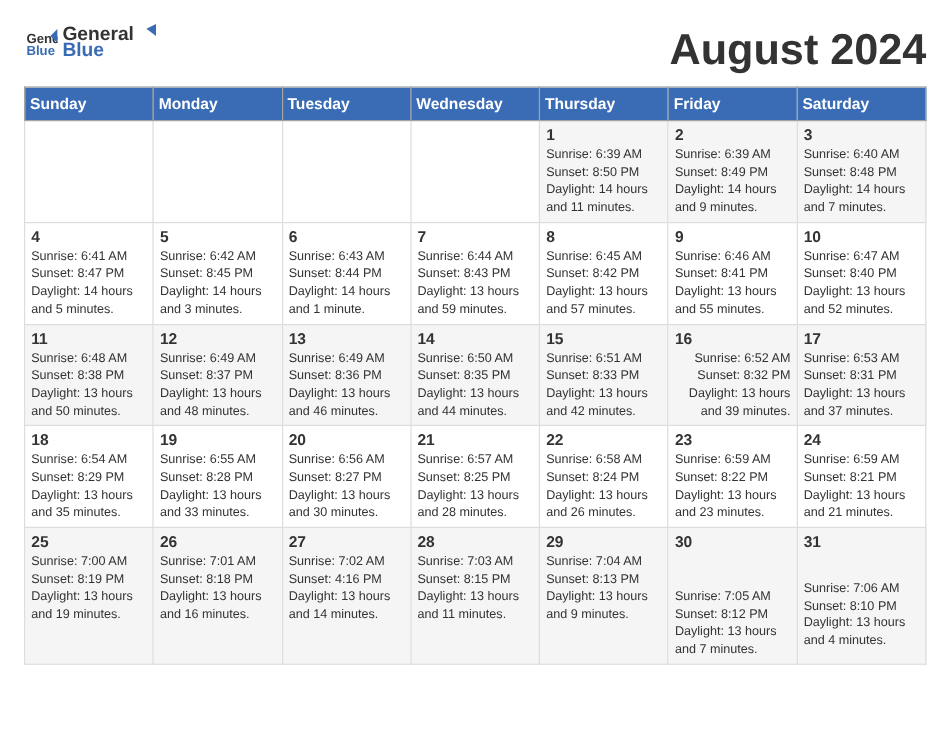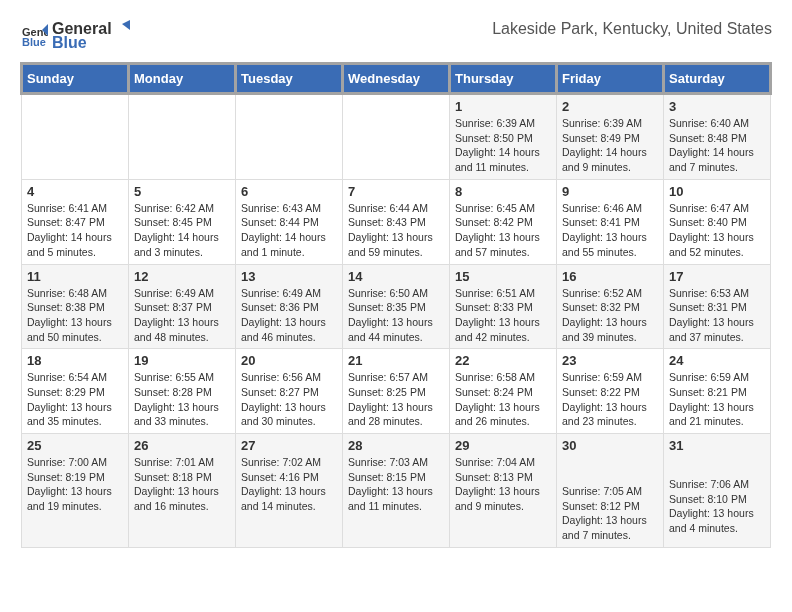--- a/index.html
+++ b/index.html
@@ -44,21 +44,21 @@
     }
     thead tr {
       background-color: #3a6cb5;
       color: #fff;
     }
     thead th {
       padding: 6px 4px;
       text-align: left;
       font-size: 13px;
       font-weight: bold;
-      border: 3px solid #a3a3a3;
+      border: 1px solid #a3a3a3;
     }
     tbody tr {
       border-bottom: 1px solid #ccc;
     }
     tbody tr:nth-child(odd) {
       background-color: #f5f5f5;
     }
     tbody tr:nth-child(even) {
       background-color: #fff;
     }
@@ -99,21 +99,21 @@
       <div style="display:flex;align-items:center;gap:0;">
         <span style="font-size:16px;font-weight:bold;color:#333;">General</span>
         <svg width="18" height="18" viewBox="0 0 18 18">
           <polygon points="10,4 18,0 18,10" fill="#3a6cb5"></polygon>
         </svg>
       </div>
       <span style="font-size:16px;font-weight:bold;color:#3a6cb5;display:block;margin-top:-4px;">Blue</span>
     </div>
   </div>
   <div class="title-area">
-    <div class="subtitle">Lakeside Park, Kentucky, United States</div>
+    <div class="main-title">August 2024</div>
   </div>
 </div>
 
 <table>
   <thead>
     <tr>
     <th>Sunday</th>
         <th>Monday</th>
         <th>Tuesday</th>
         <th>Wednesday</th>
@@ -217,21 +217,21 @@
 Daylight: 13 hours and 44 minutes.</div>
         </td>
         <td>
           <span class="day-number">15</span>
           <div class="day-info" style="white-space: pre-line;">Sunrise: 6:51 AM
 Sunset: 8:33 PM
 Daylight: 13 hours and 42 minutes.</div>
         </td>
         <td>
           <span class="day-number">16</span>
-          <div class="day-info" style="white-space: pre-line;">Sunrise: 6:52 AM
+          <div class="day-info" style="white-space: pre-line; text-align: right;">Sunrise: 6:52 AM
 Sunset: 8:32 PM
 Daylight: 13 hours and 39 minutes.</div>
         </td>
         <td>
           <span class="day-number">17</span>
           <div class="day-info" style="white-space: pre-line;">Sunrise: 6:53 AM
 Sunset: 8:31 PM
 Daylight: 13 hours and 37 minutes.</div>
         </td>
       </tr>

